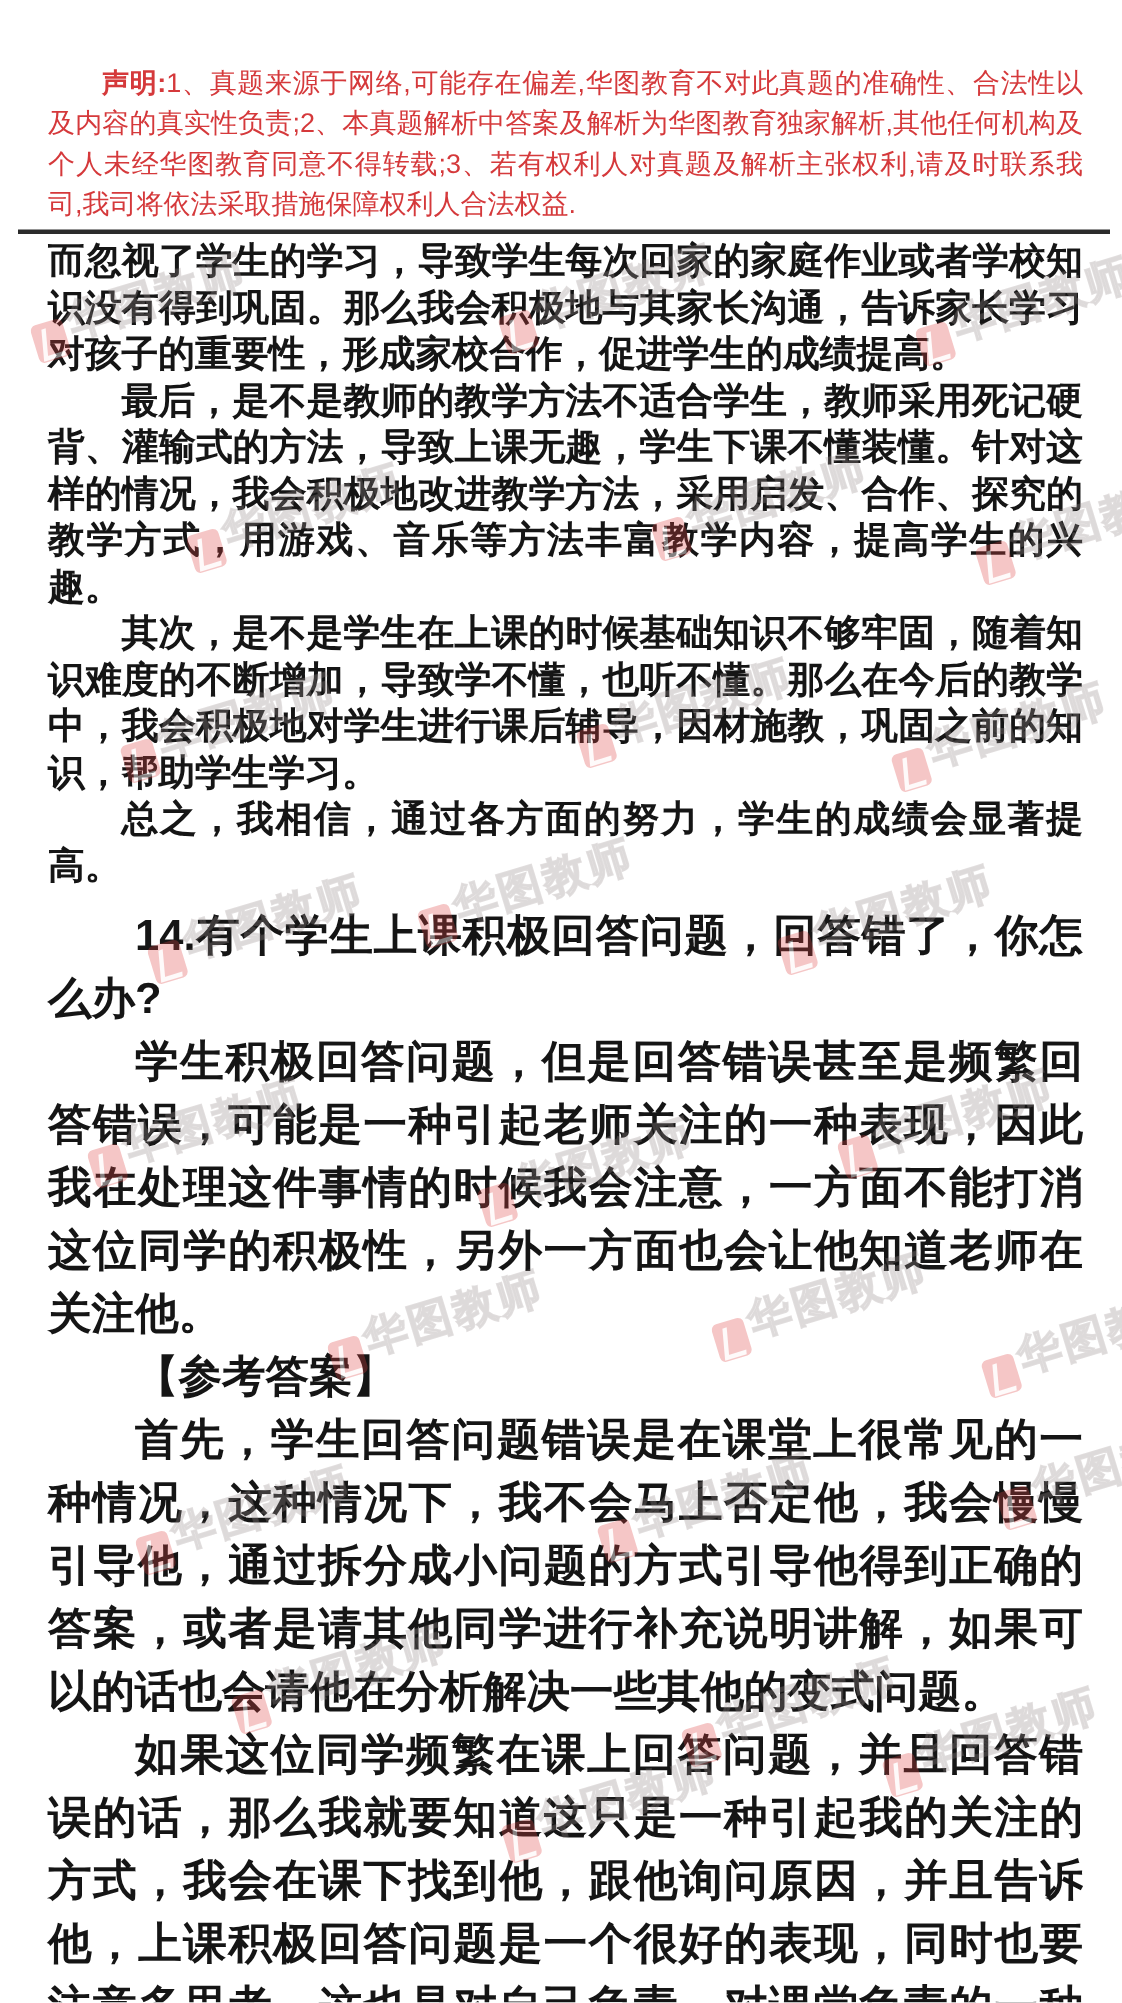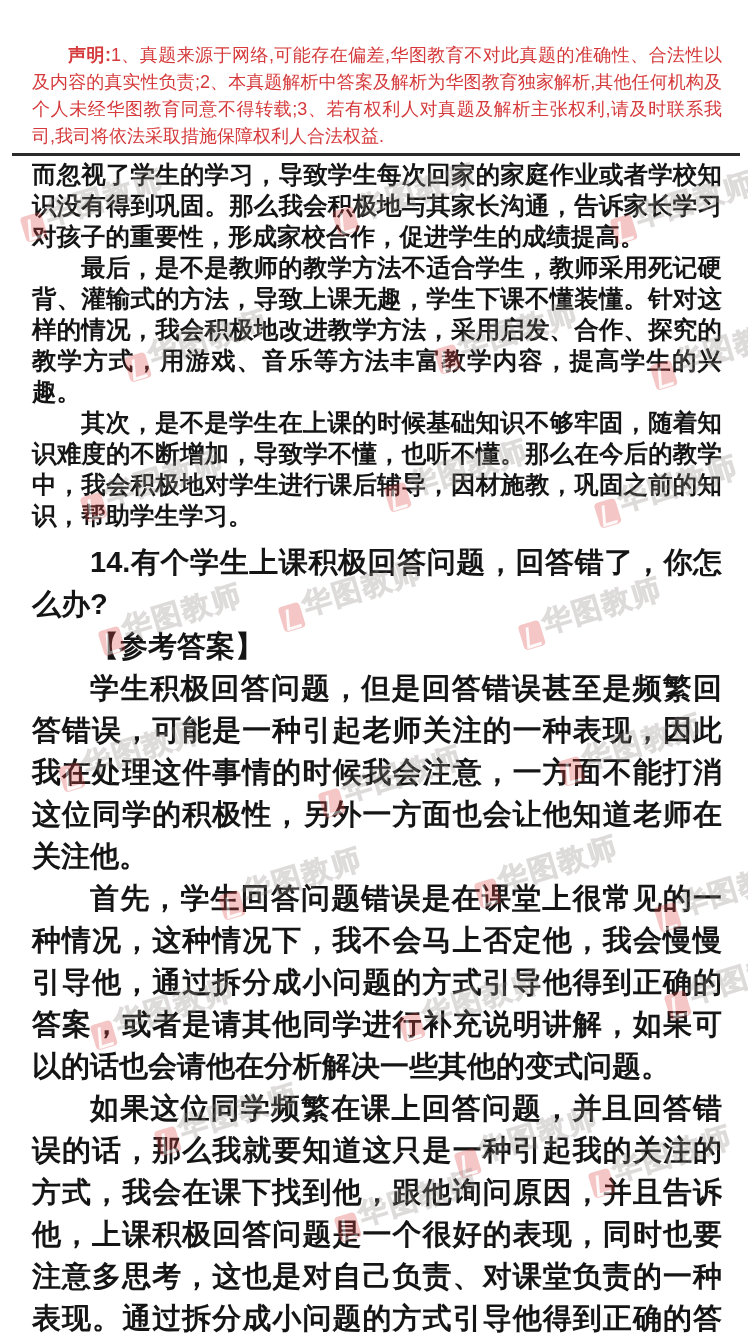--- a/index.html
+++ b/index.html
@@ -197,24 +197,25 @@
   <div class="content">
 
     <p class="disclaimer"><b>声明:</b><span>1、真题来源于网络,可能存在偏差,华图教育不对此真题的准确性、合法性以及内容的真实性负责;2、本真题解析中答案及解析为华图教育独家解析,其他任何机构及个人未经华图教育同意不得转载;3、若有权利人对真题及解析主张权利,请及时联系我司,我司将依法采取措施保障权利人合法权益.</span></p>
 
     <div class="divider"></div>
 
     <div class="bodytext sec1">
       <p>而忽视了学生的学习，导致学生每次回家的家庭作业或者学校知识没有得到巩固。那么我会积极地与其家长沟通，告诉家长学习对孩子的重要性，形成家校合作，促进学生的成绩提高。</p>
       <p class="indent">最后，是不是教师的教学方法不适合学生，教师采用死记硬背、灌输式的方法，导致上课无趣，学生下课不懂装懂。针对这样的情况，我会积极地改进教学方法，采用启发、合作、探究的教学方式，用游戏、音乐等方法丰富教学内容，提高学生的兴趣。</p>
       <p class="indent">其次，是不是学生在上课的时候基础知识不够牢固，随着知识难度的不断增加，导致学不懂，也听不懂。那么在今后的教学中，我会积极地对学生进行课后辅导，因材施教，巩固之前的知识，帮助学生学习。</p>
+      <p class="indent">总之，我相信，通过各方面的努力，学生的成绩会显著提高。</p>
     </div>
 
     <div class="bodytext sec2">
       <p class="indent question">14.有个学生上课积极回答问题，回答错了，你怎么办?</p>
+      <p class="indent">学生积极回答问题，但是回答错误甚至是频繁回答错误，可能是一种引起老师关注的一种表现，因此我在处理这件事情的时候我会注意，一方面不能打消这位同学的积极性，另外一方面也会让他知道老师在关注他。</p>
       <p class="indent">【参考答案】</p>
-      <p class="indent">学生积极回答问题，但是回答错误甚至是频繁回答错误，可能是一种引起老师关注的一种表现，因此我在处理这件事情的时候我会注意，一方面不能打消这位同学的积极性，另外一方面也会让他知道老师在关注他。</p>
       <p class="indent">首先，学生回答问题错误是在课堂上很常见的一种情况，这种情况下，我不会马上否定他，我会慢慢引导他，通过拆分成小问题的方式引导他得到正确的答案，或者是请其他同学进行补充说明讲解，如果可以的话也会请他在分析解决一些其他的变式问题。</p>
       <p class="indent">如果这位同学频繁在课上回答问题，并且回答错误的话，那么我就要知道这只是一种引起我的关注的方式，我会在课下找到他，跟他询问原因，并且告诉他，上课积极回答问题是一个很好的表现，同时也要注意多思考，这也是对自己负责、对课堂负责的一种表现。通过拆分成小问题的方式引导他得到正确的答案</p>
     </div>
 
   </div>
 </div>
 
 </body></html>

